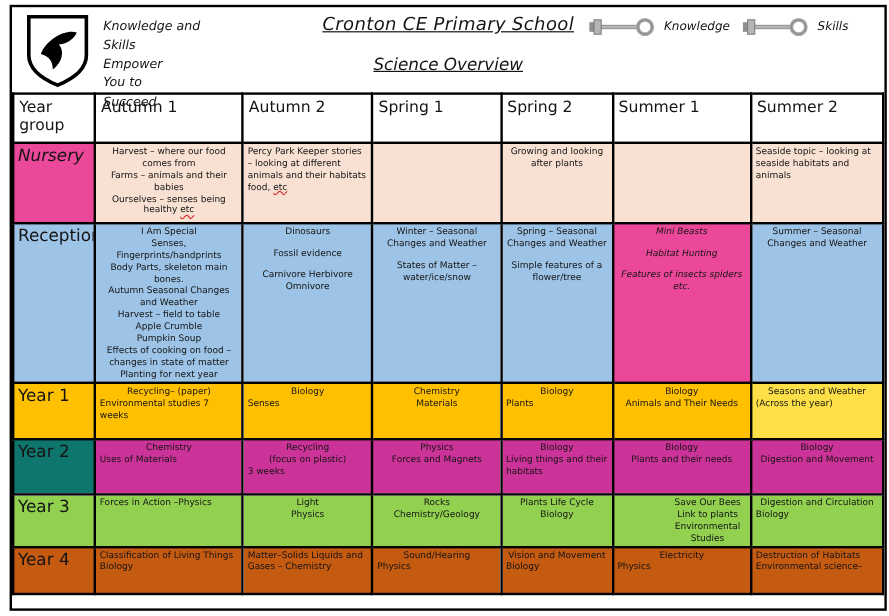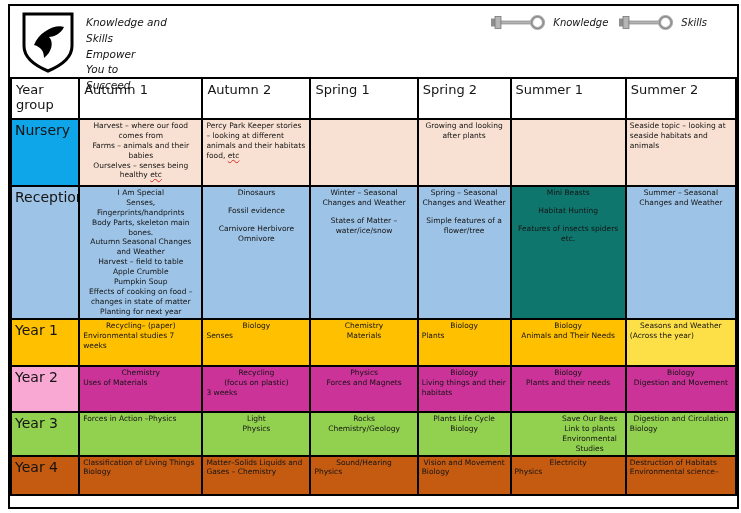--- a/index.html
+++ b/index.html
@@ -46,20 +46,24 @@
         <path d="M2 2 H50 V34 C50 46 38 54 26 59 C14 54 2 46 2 34 Z" fill="#ffffff" stroke="#000000" stroke-width="3"></path>
         <path d="M12 33 C17 20 33 12 42 15 C39 22 31 25 27 25 C32 30 30 40 22 46 C22 39 19 35 12 33 Z" fill="#000000"></path>
       </svg>
       <div class="motto">Knowledge and
 Skills
 Empower
 You to
 Succeed</div>
     </div>
 
+    <div class="title-block">
+      <div><span class="title">Cronton CE Primary School</span></div>
+      <div><span class="subtitle">Science  Overview</span></div>
+    </div>
 
     <div class="keys-block">
       <div class="key-row">
         <svg class="key-svg" viewBox="0 0 58 17">
           <rect x="0" y="4.5" width="4" height="8" fill="#8f8f8f"></rect>
           <rect x="4" y="2.5" width="6" height="12" fill="#b5b5b5" stroke="#777" stroke-width="0.8"></rect>
           <rect x="10" y="7" width="30" height="3" fill="#b5b5b5" stroke="#777" stroke-width="0.6"></rect>
           <circle cx="46.5" cy="8.5" r="6" fill="none" stroke="#aaaaaa" stroke-width="3.2"></circle>
           <circle cx="46.5" cy="8.5" r="6" fill="none" stroke="#777" stroke-width="0.7"></circle>
         </svg>
@@ -94,21 +98,21 @@
           <th>Autumn 1</th>
           <th>Autumn 2</th>
           <th>Spring 1</th>
           <th>Spring 2</th>
           <th>Summer 1</th>
           <th>Summer 2</th>
         </tr>
       </thead>
       <tbody>
         <tr style="height: 67px;">
-          <th class="row-label" style="background: #0ea5e9;">Nursery</th>
+          <th class="row-label" style="background: #ec4899; font-style: italic;">Nursery</th>
           <td class="cell" style="background: rgb(248, 225, 210);">
             <div class="line center">Harvest – where our food comes from</div>
             <div class="line center">Farms – animals and their babies</div>
             <div class="line center">Ourselves – senses being healthy <span class="wavy">etc</span></div>
           </td>
           <td class="cell" style="background: rgb(248, 225, 210);">
             <div class="line left">Percy Park Keeper stories – looking at different animals and their habitats food, <span class="wavy">etc</span></div>
           </td>
           <td class="cell" style="background: rgb(248, 225, 210);"></td>
           <td class="cell" style="background: rgb(248, 225, 210);">
@@ -142,21 +146,21 @@
           <td class="cell" style="background: rgb(157, 195, 230);">
             <div class="line center">Winter –  Seasonal Changes and Weather</div>
             <div class="spacer"></div>
             <div class="line center">States of Matter – water/ice/snow</div>
           </td>
           <td class="cell" style="background: rgb(157, 195, 230);">
             <div class="line center">Spring –  Seasonal Changes and Weather</div>
             <div class="spacer"></div>
             <div class="line center">Simple features of a flower/tree</div>
           </td>
-          <td class="cell" style="background: #0f766e;">
+          <td class="cell" style="background: #ec4899; font-style: italic;">
             <div class="line center">Mini Beasts</div>
             <div class="spacer"></div>
             <div class="line center">Habitat Hunting</div>
             <div class="spacer"></div>
             <div class="line center">Features of insects spiders etc.</div>
           </td>
           <td class="cell" style="background: rgb(157, 195, 230);">
             <div class="line center">Summer –  Seasonal Changes and Weather</div>
           </td>
         </tr>
@@ -181,21 +185,21 @@
           <td class="cell" style="background: rgb(255, 192, 0);">
             <div class="line center">Biology</div>
             <div class="line center">Animals and Their Needs</div>
           </td>
           <td class="cell" style="background: #fde047;">
             <div class="line center">Seasons and Weather</div>
             <div class="line left">(Across the year)</div>
           </td>
         </tr>
         <tr style="height: 46px;">
-          <th class="row-label" style="background: #f9a8d4;">Year 2</th>
+          <th class="row-label" style="background: #0f766e;">Year 2</th>
           <td class="cell" style="background: rgb(204, 51, 153);">
             <div class="line center">Chemistry</div>
             <div class="line left">Uses of Materials</div>
           </td>
           <td class="cell" style="background: rgb(204, 51, 153);">
             <div class="line center">Recycling</div>
             <div class="line center">(focus on plastic)</div>
             <div class="line left">3 weeks</div>
           </td>
           <td class="cell" style="background: rgb(204, 51, 153);">

